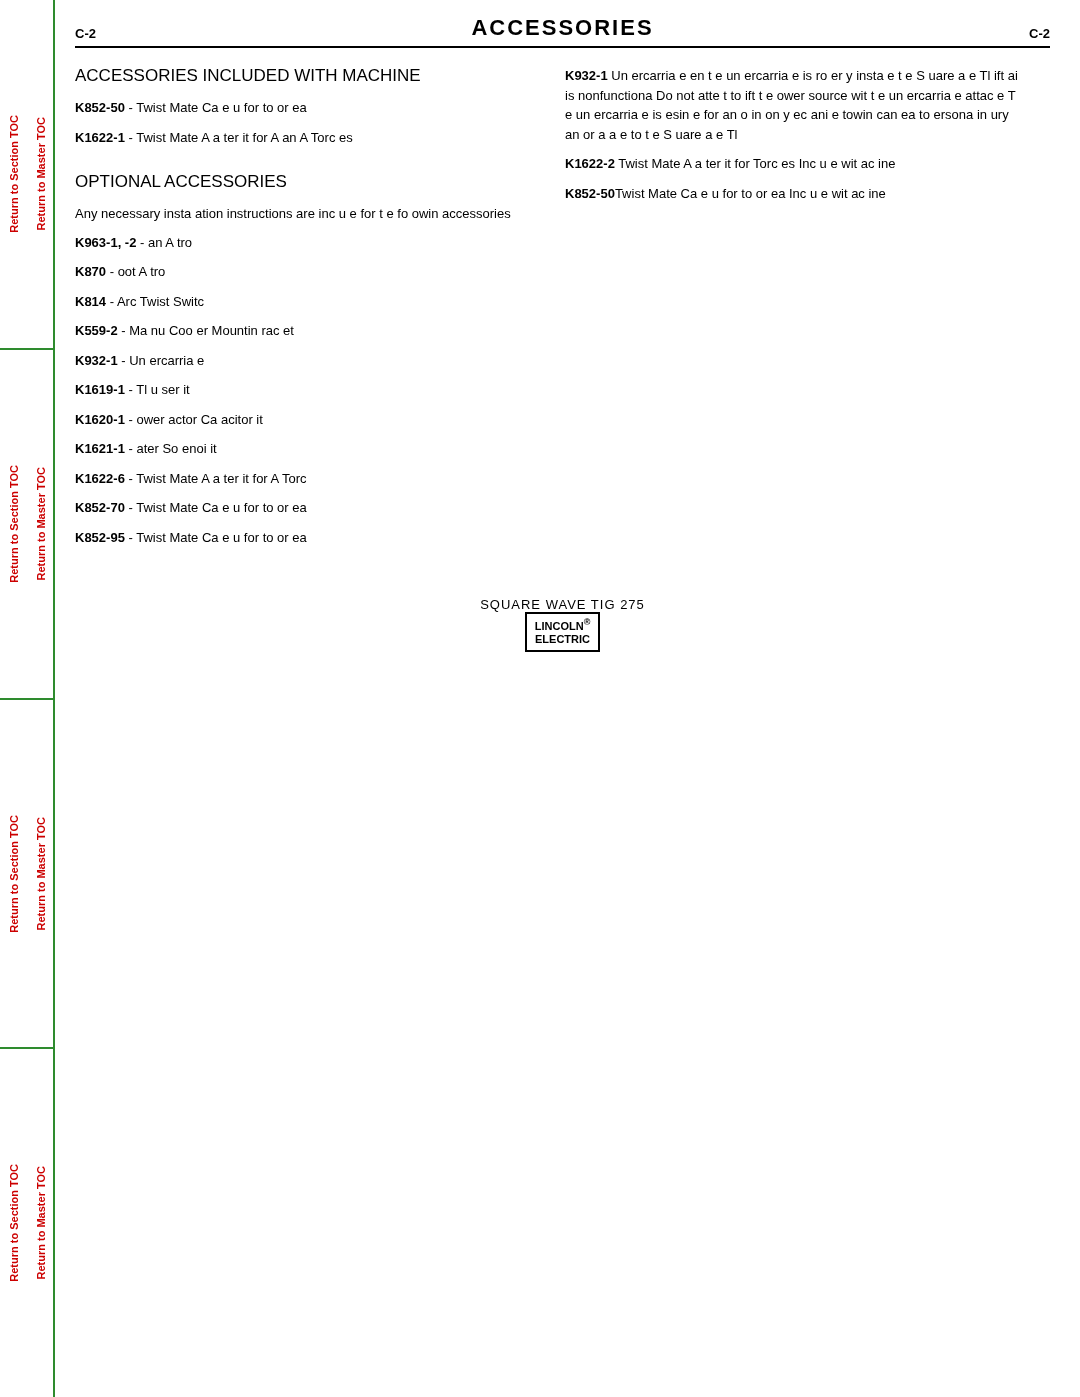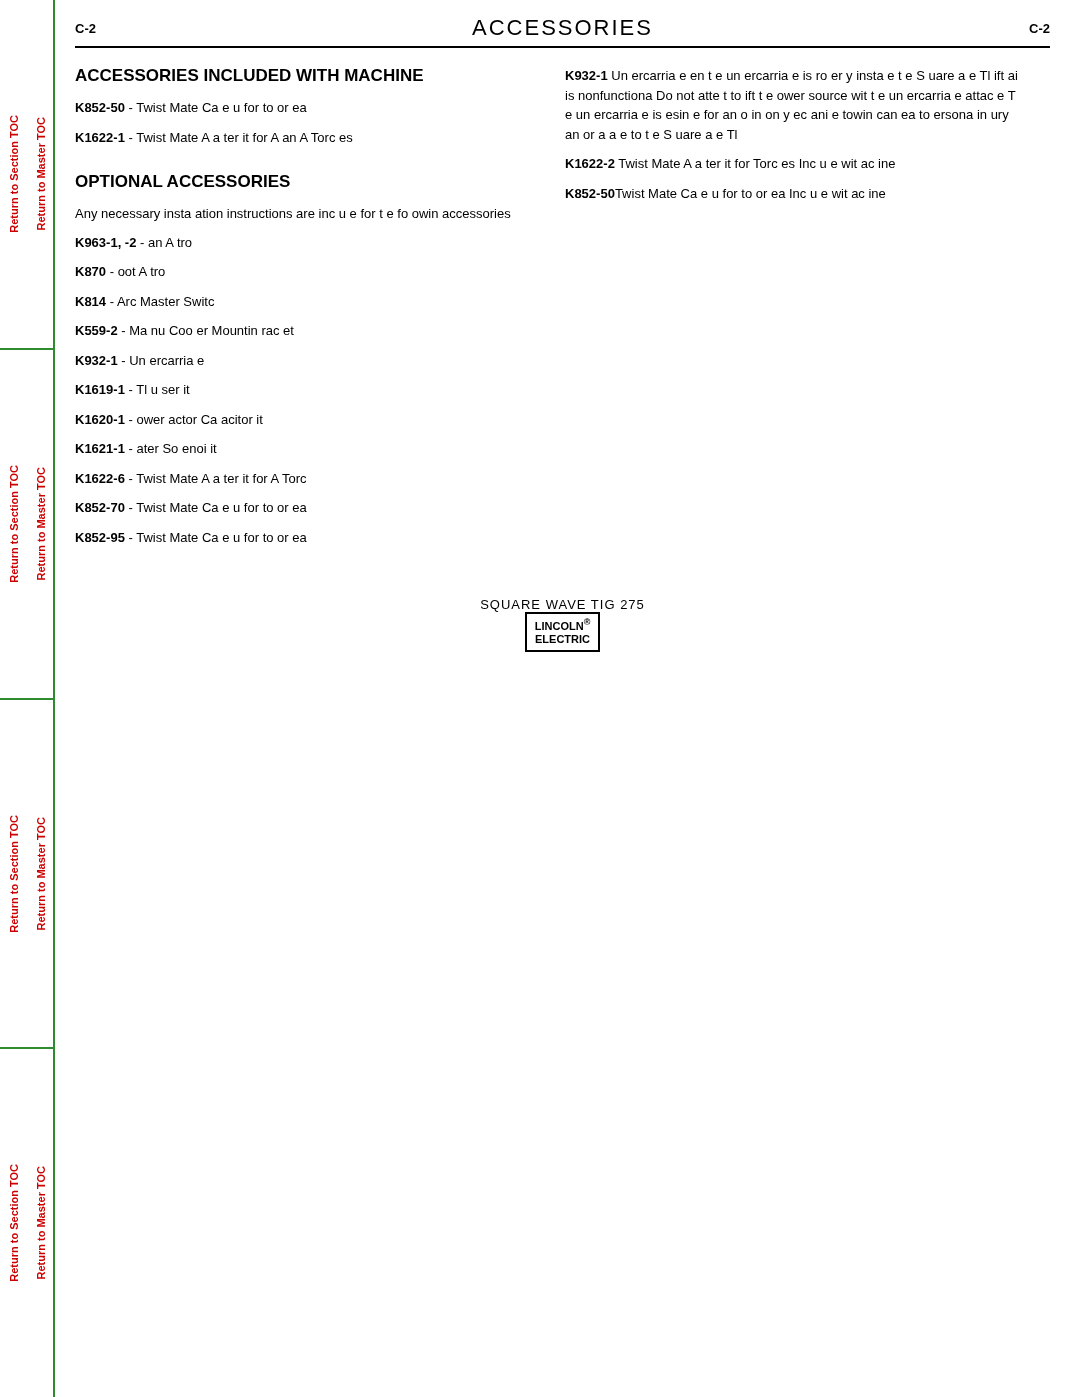--- a/index.html
+++ b/index.html
@@ -78,37 +78,37 @@
     .main-content {
       flex: 1;
       padding: 15px 30px 30px 20px;
       position: relative;
     }
 
     
     .page-header {
       display: flex;
       justify-content: space-between;
-      align-items: center;
+      align-items: flex-end;
       margin-bottom: 5px;
     }
 
     .page-code {
       font-size: 13px;
       font-weight: bold;
     }
 
     .page-title-container {
       text-align: center;
       flex: 1;
     }
 
     .page-title {
       font-size: 22px;
-      font-weight: normal;
+      font-weight: bold;
       letter-spacing: 2px;
       text-align: center;
     }
 
     .header-divider {
       border: none;
       border-top: 2px solid #000;
       margin: 4px 0 18px 0;
     }
 
@@ -124,21 +124,21 @@
     }
 
     .col-right {
       flex: 1;
       max-width: 460px;
     }
 
     
     .section-heading {
       font-size: 17px;
-      font-weight: bold;
+      font-weight: normal;
       margin-bottom: 12px;
       line-height: 1.2;
     }
 
     
     .item-entry {
       margin-bottom: 10px;
       font-size: 13px;
       line-height: 1.5;
     }
@@ -271,21 +271,21 @@
           <div class="section-heading">OPTIONAL ACCESSORIES</div>
           <div class="optional-intro">Any necessary insta ation instructions are inc u e  for t e fo owin  accessories</div>
 
           <div class="item-entry">
             <span class="item-id">K963-1, -2</span><span> -  an  A  tro</span>
           </div>
           <div class="item-entry">
             <span class="item-id">K870</span><span> -  oot A  tro</span>
           </div>
           <div class="item-entry">
-            <span class="item-id">K814</span><span> - Arc Master Switc</span>
+            <span class="item-id">K814</span><span> - Arc Twist Switc</span>
           </div>
           <div class="item-entry">
             <span class="item-id">K559-2</span><span> - Ma nu   Coo er Mountin   rac et</span>
           </div>
           <div class="item-entry">
             <span class="item-id">K932-1</span><span> - Un ercarria e</span>
           </div>
           <div class="item-entry">
             <span class="item-id">K1619-1</span><span> - Tl   u ser  it</span>
           </div>

